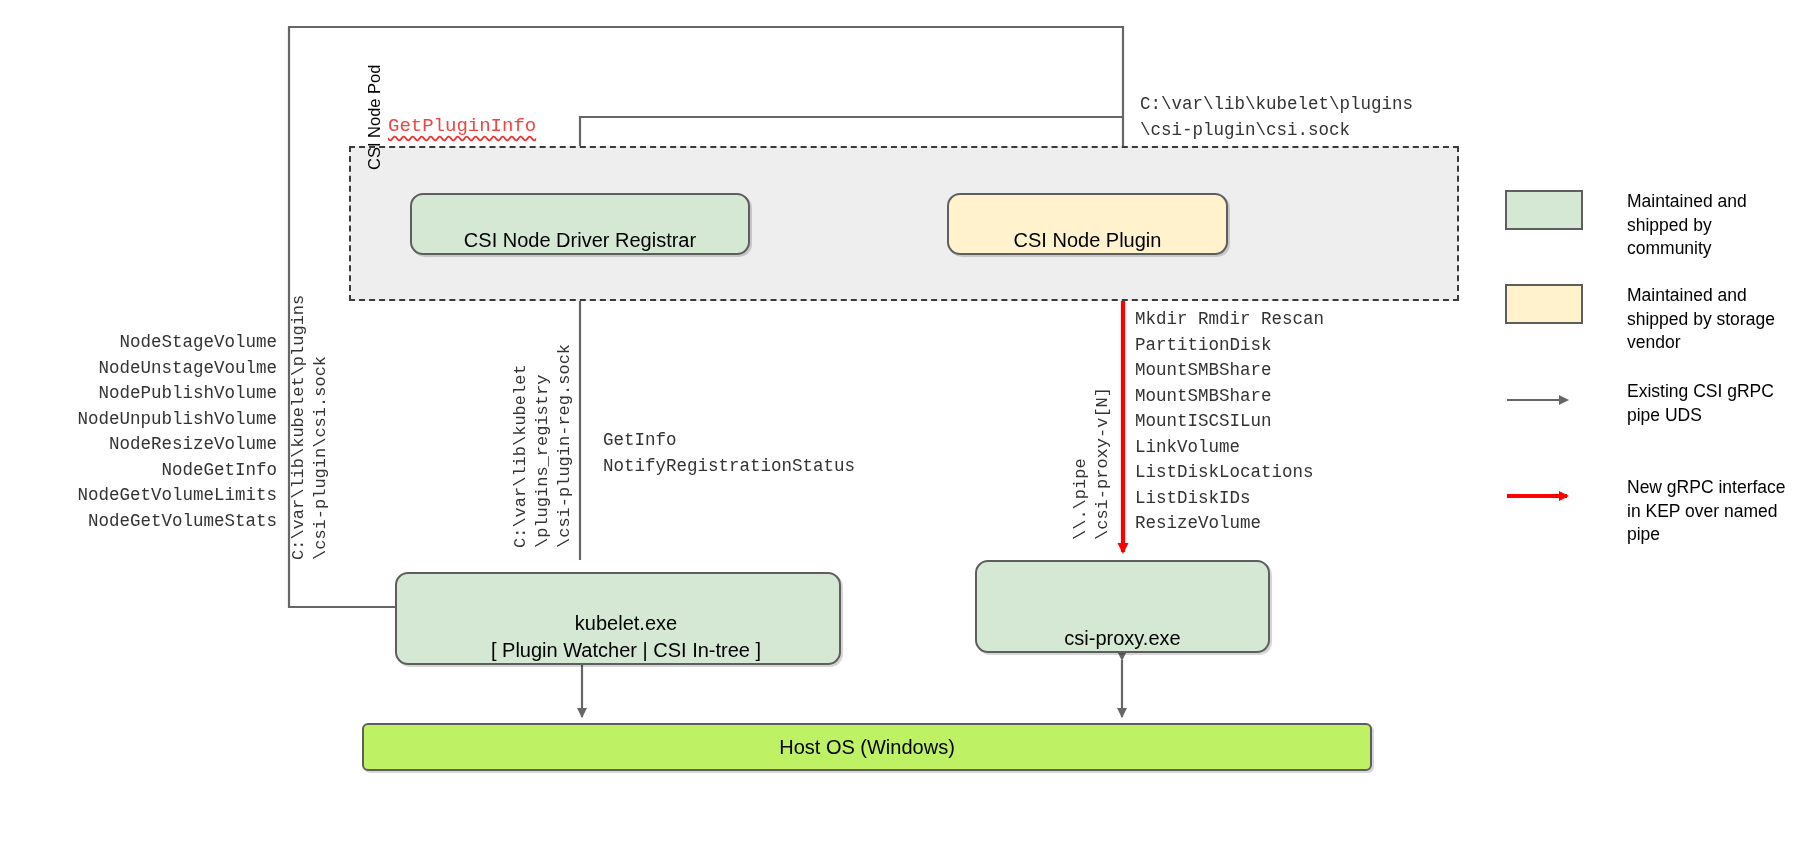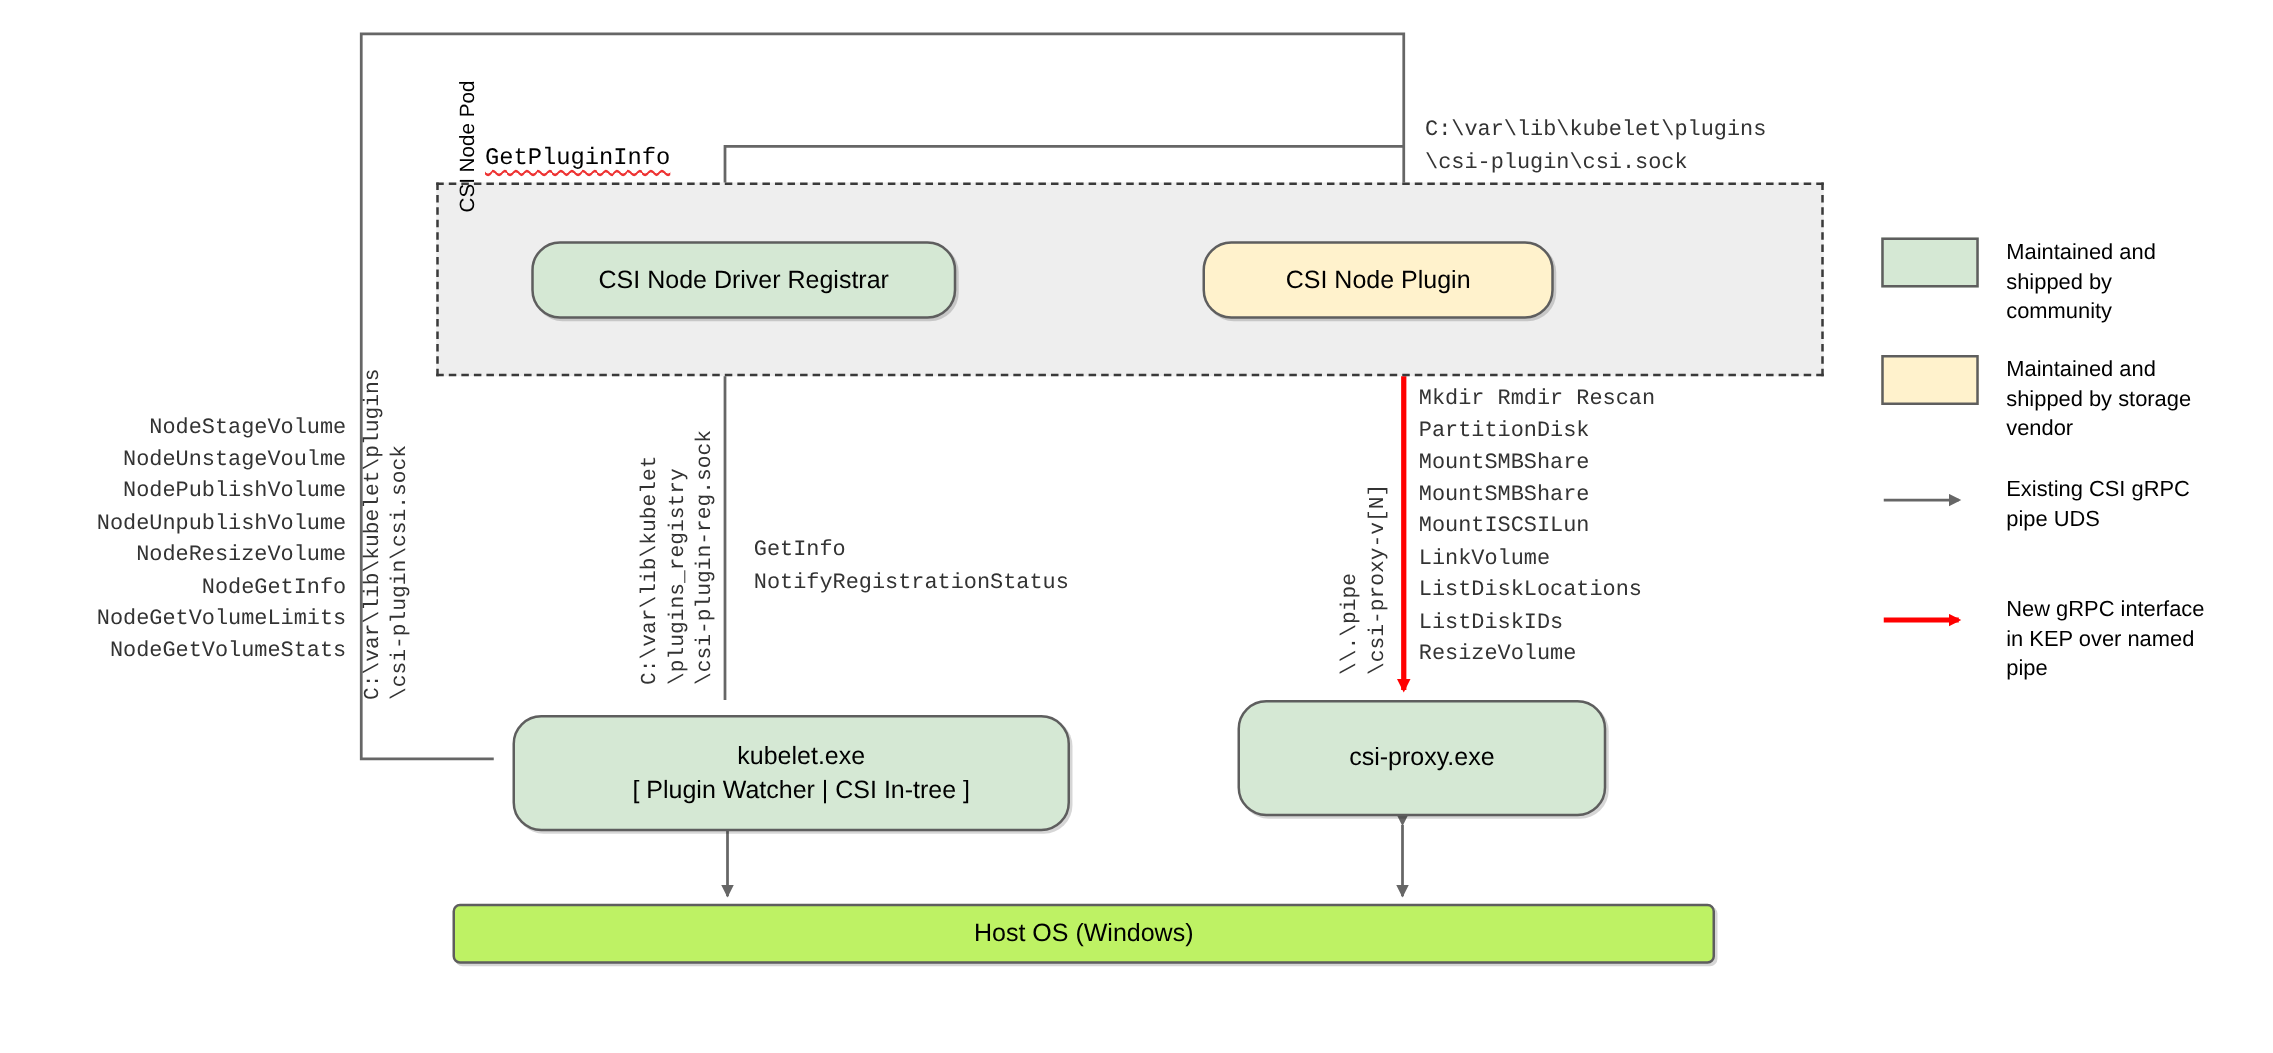--- a/index.html
+++ b/index.html
@@ -15,24 +15,23 @@
   #pod-label{
     position:absolute;left:365px;top:170px;width:120px;
     font-size:16.5px;color:#000;
     transform:rotate(-90deg);transform-origin:0 0;
     white-space:nowrap;
   }
 
   
   .nodebox{
     position:absolute;box-sizing:border-box;border:2.2px solid #5e5e5e;
-    border-radius:23px;display:flex;align-items:center;justify-content:center;
+    border-radius:13px;display:flex;align-items:flex-end;justify-content:center;
     text-align:center;line-height:1.32;font-size:20px;
     box-shadow:2px 2px 0 rgba(0,0,0,.16);
-    margin-left:15px;
   }
   .green{background:#d5e8d4;}
   .yellow{background:#fff2cc;}
 
   #box-registrar{left:410px;top:193px;width:340px;height:62px;}
   #box-nodeplugin{left:947px;top:193px;width:281px;height:62px;}
   #box-kubelet{left:395px;top:572px;width:446px;height:93px;padding-left:16px;}
   #box-csiproxy{left:975px;top:560px;width:295px;height:93px;}
   #box-hostos{
     position:absolute;left:362px;top:723px;width:1010px;height:48px;
@@ -40,41 +39,41 @@
     background:#bef264;display:flex;align-items:center;justify-content:center;
     font-size:20px;box-shadow:2px 2px 0 rgba(0,0,0,.16);
   }
 
   
   .mlabel{position:absolute;font-family:"Liberation Mono",monospace;
           font-size:17.5px;line-height:25.5px;color:#333;white-space:pre;}
 
   #label-getplugininfo{
     left:388px;top:115px;font-family:"Liberation Mono",monospace;
-    font-size:19px;color:#000000;position:absolute;
+    font-size:19px;color:#ef4444;position:absolute;
     border-bottom:2px wavy #e33;
     text-decoration:underline;text-decoration-style:wavy;
     text-decoration-color:#e33;text-underline-offset:4px;
   }
   #label-csisock-top{left:1140px;top:92px;}
   #label-node-api{left:22px;top:330px;text-align:right;width:255px;}
   #label-registration-api{left:603px;top:428px;}
   #label-proxy-api{left:1135px;top:307px;}
 
   
   .rot{position:absolute;font-family:"Liberation Mono",monospace;
        font-size:17px;line-height:22px;color:#333;white-space:pre;
        transform:rotate(-90deg);transform-origin:0 0;}
   #label-csi-sock-left{left:288px;top:560px;}
   #label-plugins-registry{left:510px;top:548px;}
   #label-named-pipe{left:1070px;top:540px;}
 
   
   #legend{position:absolute;left:1505px;top:190px;width:300px;}
-  .legend-row{position:absolute;display:flex;align-items:flex-start;}
+  .legend-row{position:absolute;display:flex;align-items:flex-start;gap:22px;}
   .legend-swatch{width:78px;height:40px;border:2px solid #5e5e5e;
       box-sizing:border-box;flex:0 0 auto;margin-right:22px;}
   .legend-text{font-size:17.5px;line-height:23.5px;width:165px;}
   #legend-row-0{left:0;top:0;}
   #legend-row-1{left:0;top:94px;}
   #legend-row-2{left:0;top:190px;}
   #legend-row-3{left:0;top:286px;}
   .legend-arrowwrap{width:78px;height:40px;margin-right:22px;flex:0 0 auto;
       display:flex;align-items:center;justify-content:center;}
 

